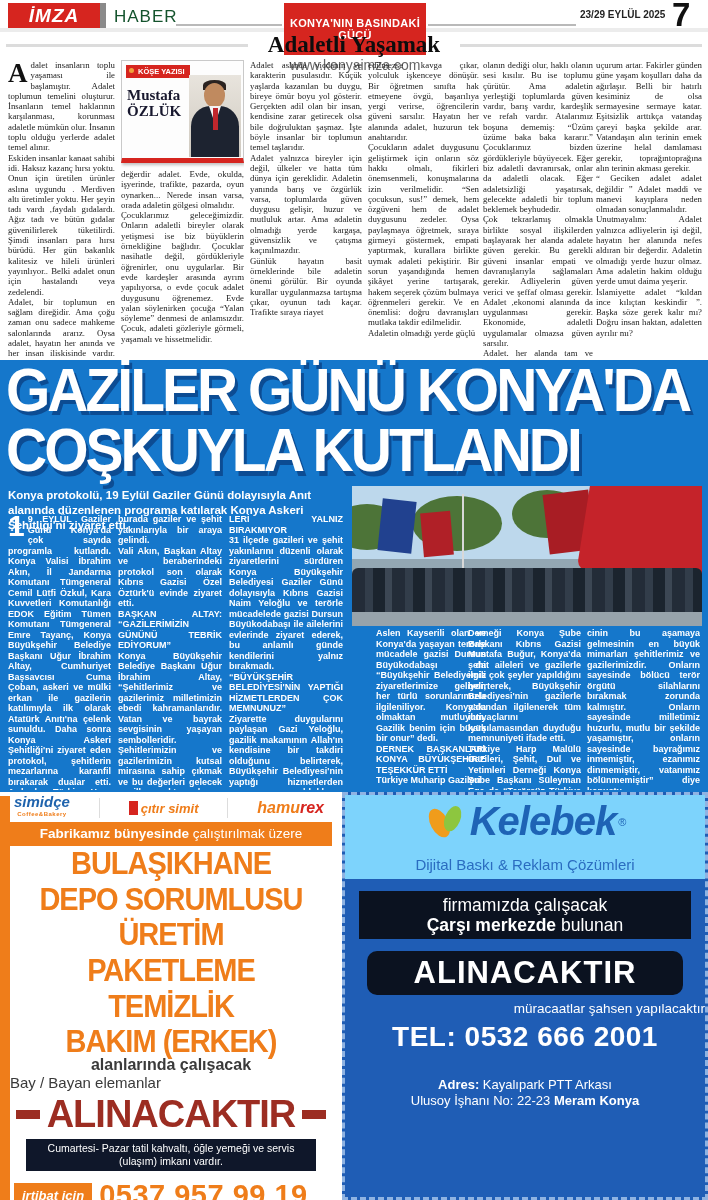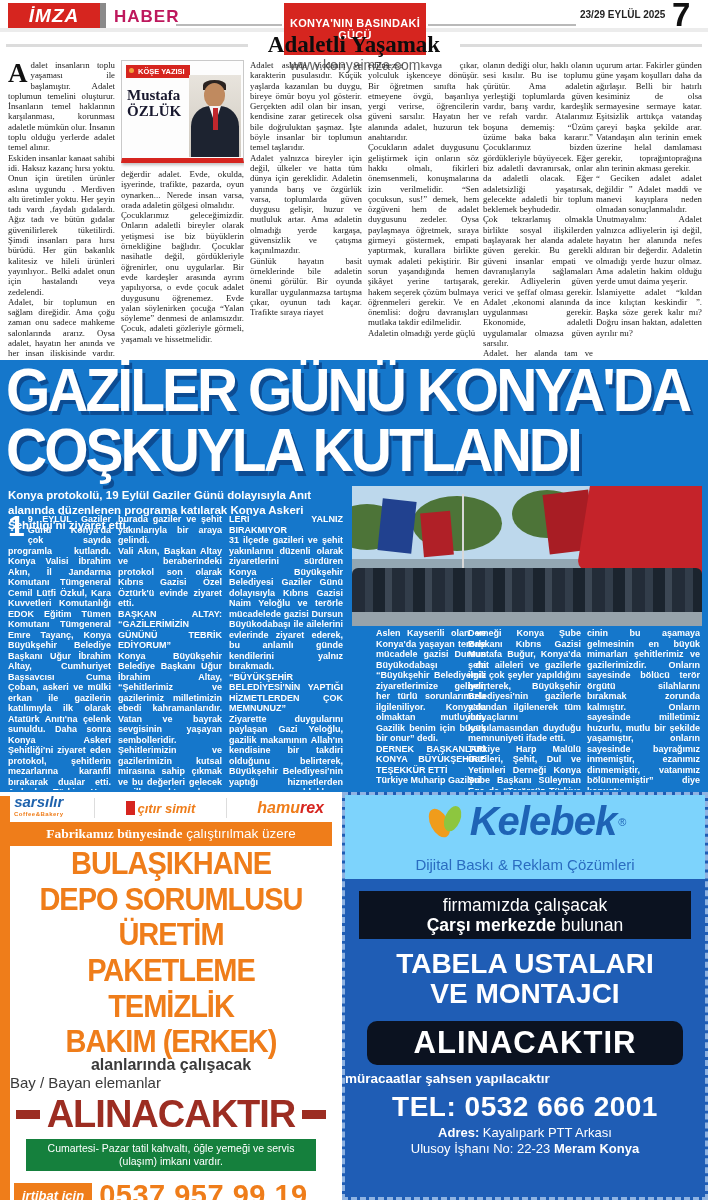--- a/index.html
+++ b/index.html
@@ -7,21 +7,21 @@
   .page {
     position:relative; width:708px; height:1200px; margin:0 auto;
     background:#fff; overflow:hidden;
     font-family:"Liberation Sans", sans-serif; color:#1a1a1a;
   }
   
   .masthead { position:absolute; left:0; top:0; width:708px; height:32px; border-bottom:4px solid #ececec; }
   .imza-box { position:absolute; left:8px; top:3px; width:92px; height:25px; background:#d6251f;
     color:#fff; font-weight:bold; font-style:italic; font-size:19px; text-align:center; line-height:25px; letter-spacing:1px; }
   .imza-tab { position:absolute; left:100px; top:3px; width:6px; height:25px; background:#8a8a8a; }
-  .mast-section { position:absolute; left:114px; top:7px; font-size:17px; font-weight:bold; letter-spacing:1px; color:#be185d; }
+  .mast-section { position:absolute; left:114px; top:7px; font-size:17px; font-weight:normal; letter-spacing:1px; color:#14532d; }
   .mast-rule { position:absolute; height:2px; background:#b9b9b9; top:24px; }
   .r1 { left:176px; width:106px; } .r2 { left:428px; width:148px; }
   .mast-center { position:absolute; left:284px; top:3px; width:142px; text-align:center; }
   .mast-badge { display:inline-block; background:#d6251f; color:#fff; font-size:11px; font-weight:bold; padding:14px 5px; letter-spacing:.3px; }
   .mast-site { font-size:14px; color:#666; margin-top:2px; }
   .mast-date { position:absolute; left:580px; top:9px; font-size:10px; font-weight:bold; color:#222; }
   .mast-pagenum { position:absolute; left:672px; top:-4px; font-size:33px; font-weight:bold; color:#111; }
   
   .opinion { position:absolute; left:0; top:32px; width:708px; height:328px; }
   .op-title-row { position:absolute; left:0; top:0; width:708px; display:flex; align-items:center; gap:20px; padding:0 6px; }
@@ -83,45 +83,45 @@
   .left-ad { position:absolute; left:10px; top:0; width:322px; height:408px; background:#fff; }
   .logos { height:30px; display:flex; align-items:center; justify-content:space-between; padding:2px 8px 0 4px; }
   .logo-sep { width:1px; height:20px; background:#ddd; }
   .logo-simidce { color:#1f63ad; font-weight:bold; font-style:italic; font-size:15px; line-height:13px; text-align:center; }
   .logo-simidce small { display:block; color:#ef7d1a; font-size:6px; font-style:normal; letter-spacing:.5px; }
   .logo-citir { display:flex; align-items:center; gap:3px; color:#ef7d1a; font-weight:bold; font-style:italic; font-size:13px; }
   .citir-box { width:9px; height:14px; background:#d6251f; }
   .logo-hamurex { color:#ef7d1a; font-weight:bold; font-style:italic; font-size:16px; }
   .logo-hamurex .rx { color:#d6251f; }
   .fab-banner { background:#ef7d1a; color:#fff; height:24px; line-height:24px; text-align:center; font-size:13.5px; }
-  .fab-banner b { font-weight:bold;font-family:Liberation Serif, serif; }
+  .fab-banner b { font-weight:bold; }
   .jobs { text-align:center; color:#ef7d1a; font-weight:bold; font-size:29px; line-height:33px; letter-spacing:-1px; transform:scaleY(1.08); transform-origin:top center; }
   .mid1 { text-align:center; font-weight:bold; color:#3a3a3a; font-size:16px; margin-top:12px; }
   .mid2 { text-align:left; color:#3a3a3a; font-size:15px; }
   .cta-row { display:flex; align-items:center; justify-content:center; gap:7px; margin-top:2px; }
   .cta-dash { width:24px; height:9px; background:#9c2d22; }
   .cta-left { color:#9c2d22; font-weight:bold; font-size:38px; letter-spacing:-1px; }
-  .note-box { background:#15803d; color:#fff; width:90%; margin:3px auto 0; text-align:center; font-size:10.5px; line-height:13px; padding:3px 2px; }
+  .note-box { background:#0f172a; color:#fff; width:90%; margin:3px auto 0; text-align:center; font-size:10.5px; line-height:13px; padding:3px 2px; }
   .contact-row { display:flex; align-items:center; gap:7px; margin:8px 0 0 4px; }
   .contact-label { background:#ef7d1a; color:#fff; font-weight:bold; font-style:italic; font-size:13px; padding:5px 8px; }
   .phone-big { color:#ef7d1a; font-weight:bold; font-size:29px; letter-spacing:.5px; }
   
   .right-ad { position:absolute; left:342px; top:0; width:366px; height:408px; background:#1f5db5; border:3px dashed #8fb3e2; }
   .k-top { background:#7dd3fc; text-align:center; padding:4px 0 6px; }
   .k-brandrow { display:flex; align-items:center; justify-content:center; gap:2px; }
   .k-brand { color:#1e63b5; font-weight:bold; font-style:italic; font-size:40px; letter-spacing:-1px; }
   .k-reg { color:#1e63b5; font-size:11px; vertical-align:top; }
   .k-tag { color:#2a6cc0; font-size:15px; margin-top:12px; }
   .k-bar { background:#0b1220; color:#fff; width:92%; margin:12px auto 10px; text-align:center; font-size:17.5px; line-height:20px; padding:4px 0; }
   .k-bar b { font-weight:bold; }
   .k-job { color:#fff; text-align:center; font-weight:bold; font-size:28px; line-height:30px; letter-spacing:0; }
   .k-pill { background:#0b1220; color:#fff; width:88%; margin:12px auto 6px; border-radius:10px; text-align:center; font-weight:bold; font-size:31px; padding:4px 0; letter-spacing:1px; }
-  .k-note { color:#fff; text-align:left; font-size:13.5px;font-weight:bold; }
+  .k-note { color:#fff; text-align:right; font-size:13.5px; }
   .k-tel { color:#fff; text-align:center; font-weight:bold; font-size:28px; letter-spacing:.5px; margin-top:5px; }
-  .k-addr { color:#fff; text-align:center; font-size:13px; line-height:16px; margin-top:2px; }
+  .k-addr { color:#fff; text-align:center; font-size:13px; line-height:16px; margin-top:24px; }
   .k-addr b { font-weight:bold; }
 </style>
 </head>
 <body>
 
 <div class="page">
 
   <div class="masthead">
     <div class="imza-box">İMZA</div>
     <div class="imza-tab"></div>
@@ -231,21 +231,21 @@
 Türkiye Harp Malülü Gazileri, Şehit, Dul ve Yetimleri Derneği Konya Şube Başkanı Süleyman Ege de “Terörsüz Türkiye süre-</div>
     <div class="news-col nf">cinin bu aşamaya gelmesinin en büyük mimarları şehitlerimiz ve gazilerimizdir. Onların sayesinde bölücü terör örgütü silahlarını bırakmak zorunda kalmıştır. Onların sayesinde milletimiz huzurlu, mutlu bir şekilde yaşamıştır, onların sayesinde bayrağımız inmemiştir, ezanımız dinmemiştir, vatanımız bölünmemiştir” diye konuştu.</div>
   </section>
 
   <section class="ads">
     <div class="spine"></div>
 
     <div class="left-ad">
       <div class="logos">
         <div class="logo-simidce">
-          <span>sarsılır</span>
+          <span>simidçe</span>
           <small>Coffee&amp;Bakery</small>
         </div>
         <div class="logo-sep"></div>
         <div class="logo-citir">
           <span class="citir-box"></span>
           <span>çıtır simit</span>
         </div>
         <div class="logo-sep"></div>
         <div class="logo-hamurex">
           <span>hamu</span><span class="rx">rex</span>
@@ -283,24 +283,20 @@
           </svg>
           <span class="k-brand">Kelebek</span>
           <sup class="k-reg">®</sup>
         </div>
         <div class="k-tag">Dijital Baskı &amp; Reklam Çözümleri</div>
       </div>
       <div class="k-bar">
         <div>firmamızda çalışacak</div>
         <div><b>Çarşı merkezde</b><span> bulunan</span></div>
       </div>
-      <div class="k-job">
-        <div>TABELA USTALARI</div>
-        <div>VE MONTAJCI</div>
-      </div>
       <div class="k-pill">ALINACAKTIR</div>
       <div class="k-note">müracaatlar şahsen yapılacaktır</div>
       <div class="k-tel"><span>TEL:</span> <span>0532 666 2001</span></div>
       <div class="k-addr">
         <div><b>Adres:</b><span> Kayalıpark PTT Arkası</span></div>
         <div><span>Ulusoy İşhanı No: 22-23 </span><b>Meram Konya</b></div>
       </div>
     </div>
   </section>
 

